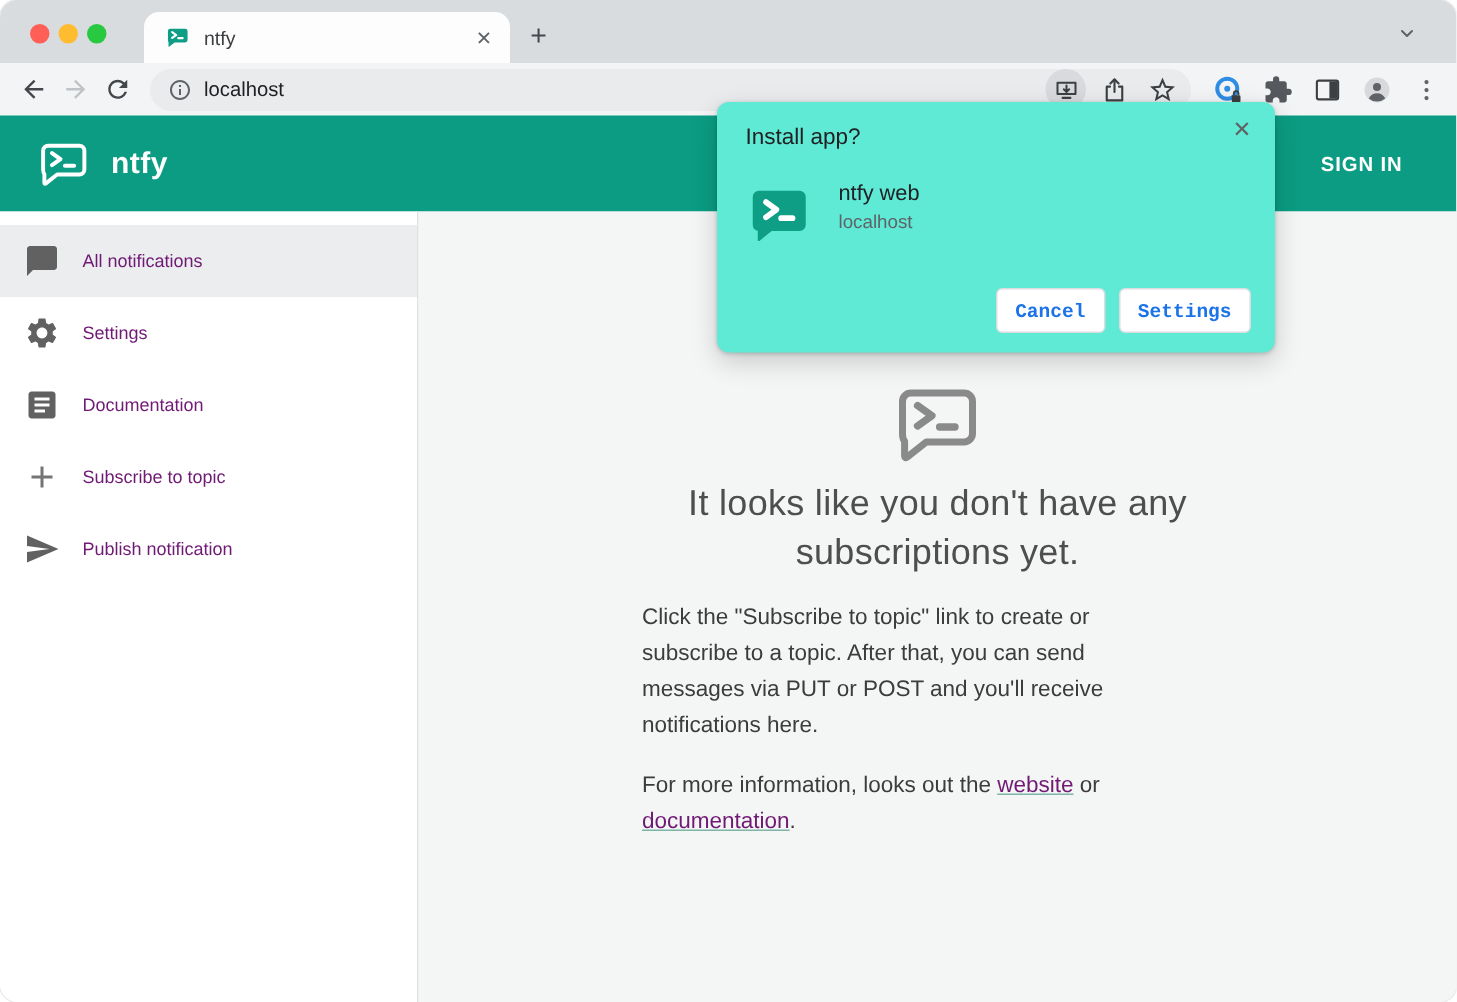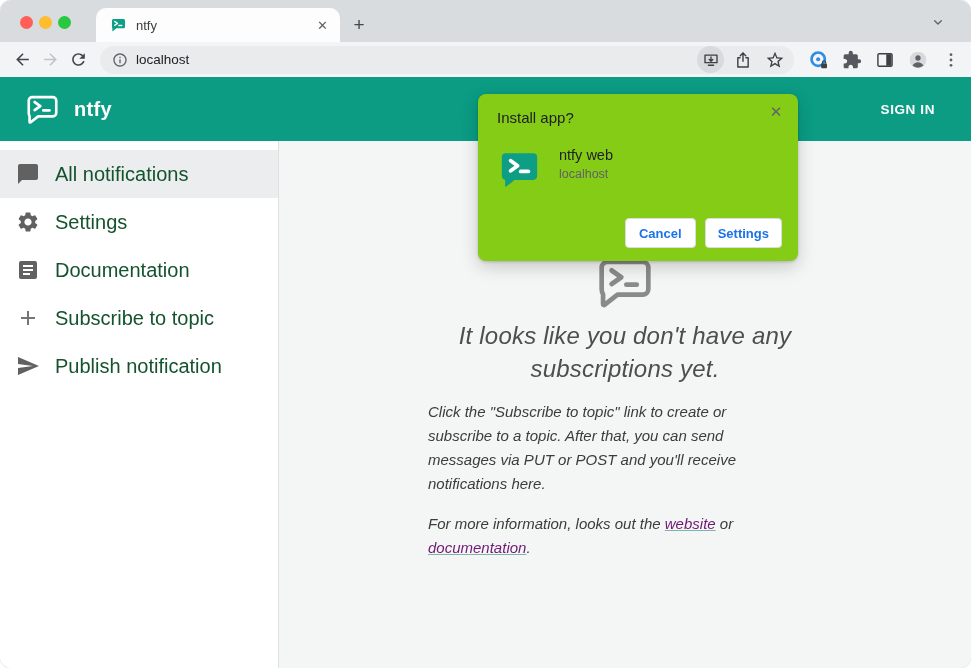--- a/index.html
+++ b/index.html
@@ -50,46 +50,46 @@
     margin-left:14px;width:89px;height:36px;border:1px solid rgba(255,255,255,.85);border-radius:4px;
     display:flex;align-items:center;justify-content:center;
     font-size:13.5px;font-weight:bold;letter-spacing:.6px;cursor:pointer;background:transparent;color:#fff;
   }
   
   .content{display:flex;height:527px;}
   .sidebar{width:279px;background:#ffffff;border-right:1px solid #e0e0e0;padding-top:9px;flex:0 0 auto;}
   .side-item{height:48px;display:flex;align-items:center;padding:0 16px;gap:15px;cursor:pointer;}
   .side-item.selected{background:#ebedee;}
   .side-item svg{width:24px;height:24px;flex:0 0 auto;}
-  .side-label{font-size:20px;color:#14532d;}
-  .main{flex:1;background:#f4f5f5;display:flex;flex-direction:column;align-items:center;font-style:italic;}
+  .side-label{font-size:12px;color:#701a75;}
+  .main{flex:1;background:#f4f5f5;display:flex;flex-direction:column;align-items:center;}
   .empty-logo{width:62px;height:56px;margin-top:114px;}
   .empty-heading{
     margin-top:8px;font-size:24px;line-height:33px;color:#4e4e4e;
     text-align:center;max-width:440px;letter-spacing:.2px;
   }
   .paras{width:350px;align-self:flex-start;margin-left:149px;}
   .para{margin-top:15px;font-size:15px;line-height:24px;color:#3c3c3c;}
   .para + .para{margin-top:16px;}
   .tlink{color:#701a75;text-decoration:underline;text-decoration-color:#7db5a6;cursor:pointer;margin-top:28px;}
   
   .dialog{
-    position:absolute;left:478px;top:94px;width:320px;height:167px;background:#84cc16;border-radius:8px;
+    position:absolute;left:478px;top:68px;width:372px;height:167px;background:#5eead4;border-radius:8px;
     box-shadow:0 1px 3px rgba(0,0,0,.18), 0 6px 18px rgba(0,0,0,.18);
   }
   .dialog-title{position:absolute;left:19px;top:15px;font-size:15px;color:#202124;}
   .dialog-close{position:absolute;right:10px;top:6px;width:24px;height:24px;display:flex;align-items:center;justify-content:center;
     font-size:15px;color:#5f6368;cursor:pointer;}
   .dialog-icon{position:absolute;left:21px;top:56px;width:41px;height:41px;}
   .dialog-appname{position:absolute;left:81px;top:53px;font-size:14.5px;color:#202124;}
   .dialog-origin{position:absolute;left:81px;top:73px;font-size:12.5px;color:#5f6368;}
   .dialog-buttons{position:absolute;right:16px;bottom:13px;display:flex;gap:9px;}
   .dlg-btn{
     min-width:71px;height:30px;background:#fff;border:1px solid #dadce0;border-radius:4px;
-    color:#1a73e8;font-size:13px;font-weight:bold;font-family:Liberation Sans, sans-serif;
+    color:#1a73e8;font-size:13px;font-weight:bold;font-family:Liberation Mono, monospace;
     display:flex;align-items:center;justify-content:center;cursor:pointer;padding:0 12px;
   }
 </style>
 </head>
 <body>
 
 <div class="window">
 
   <div class="tabstrip">
     <div class="traffic t-red"></div>

